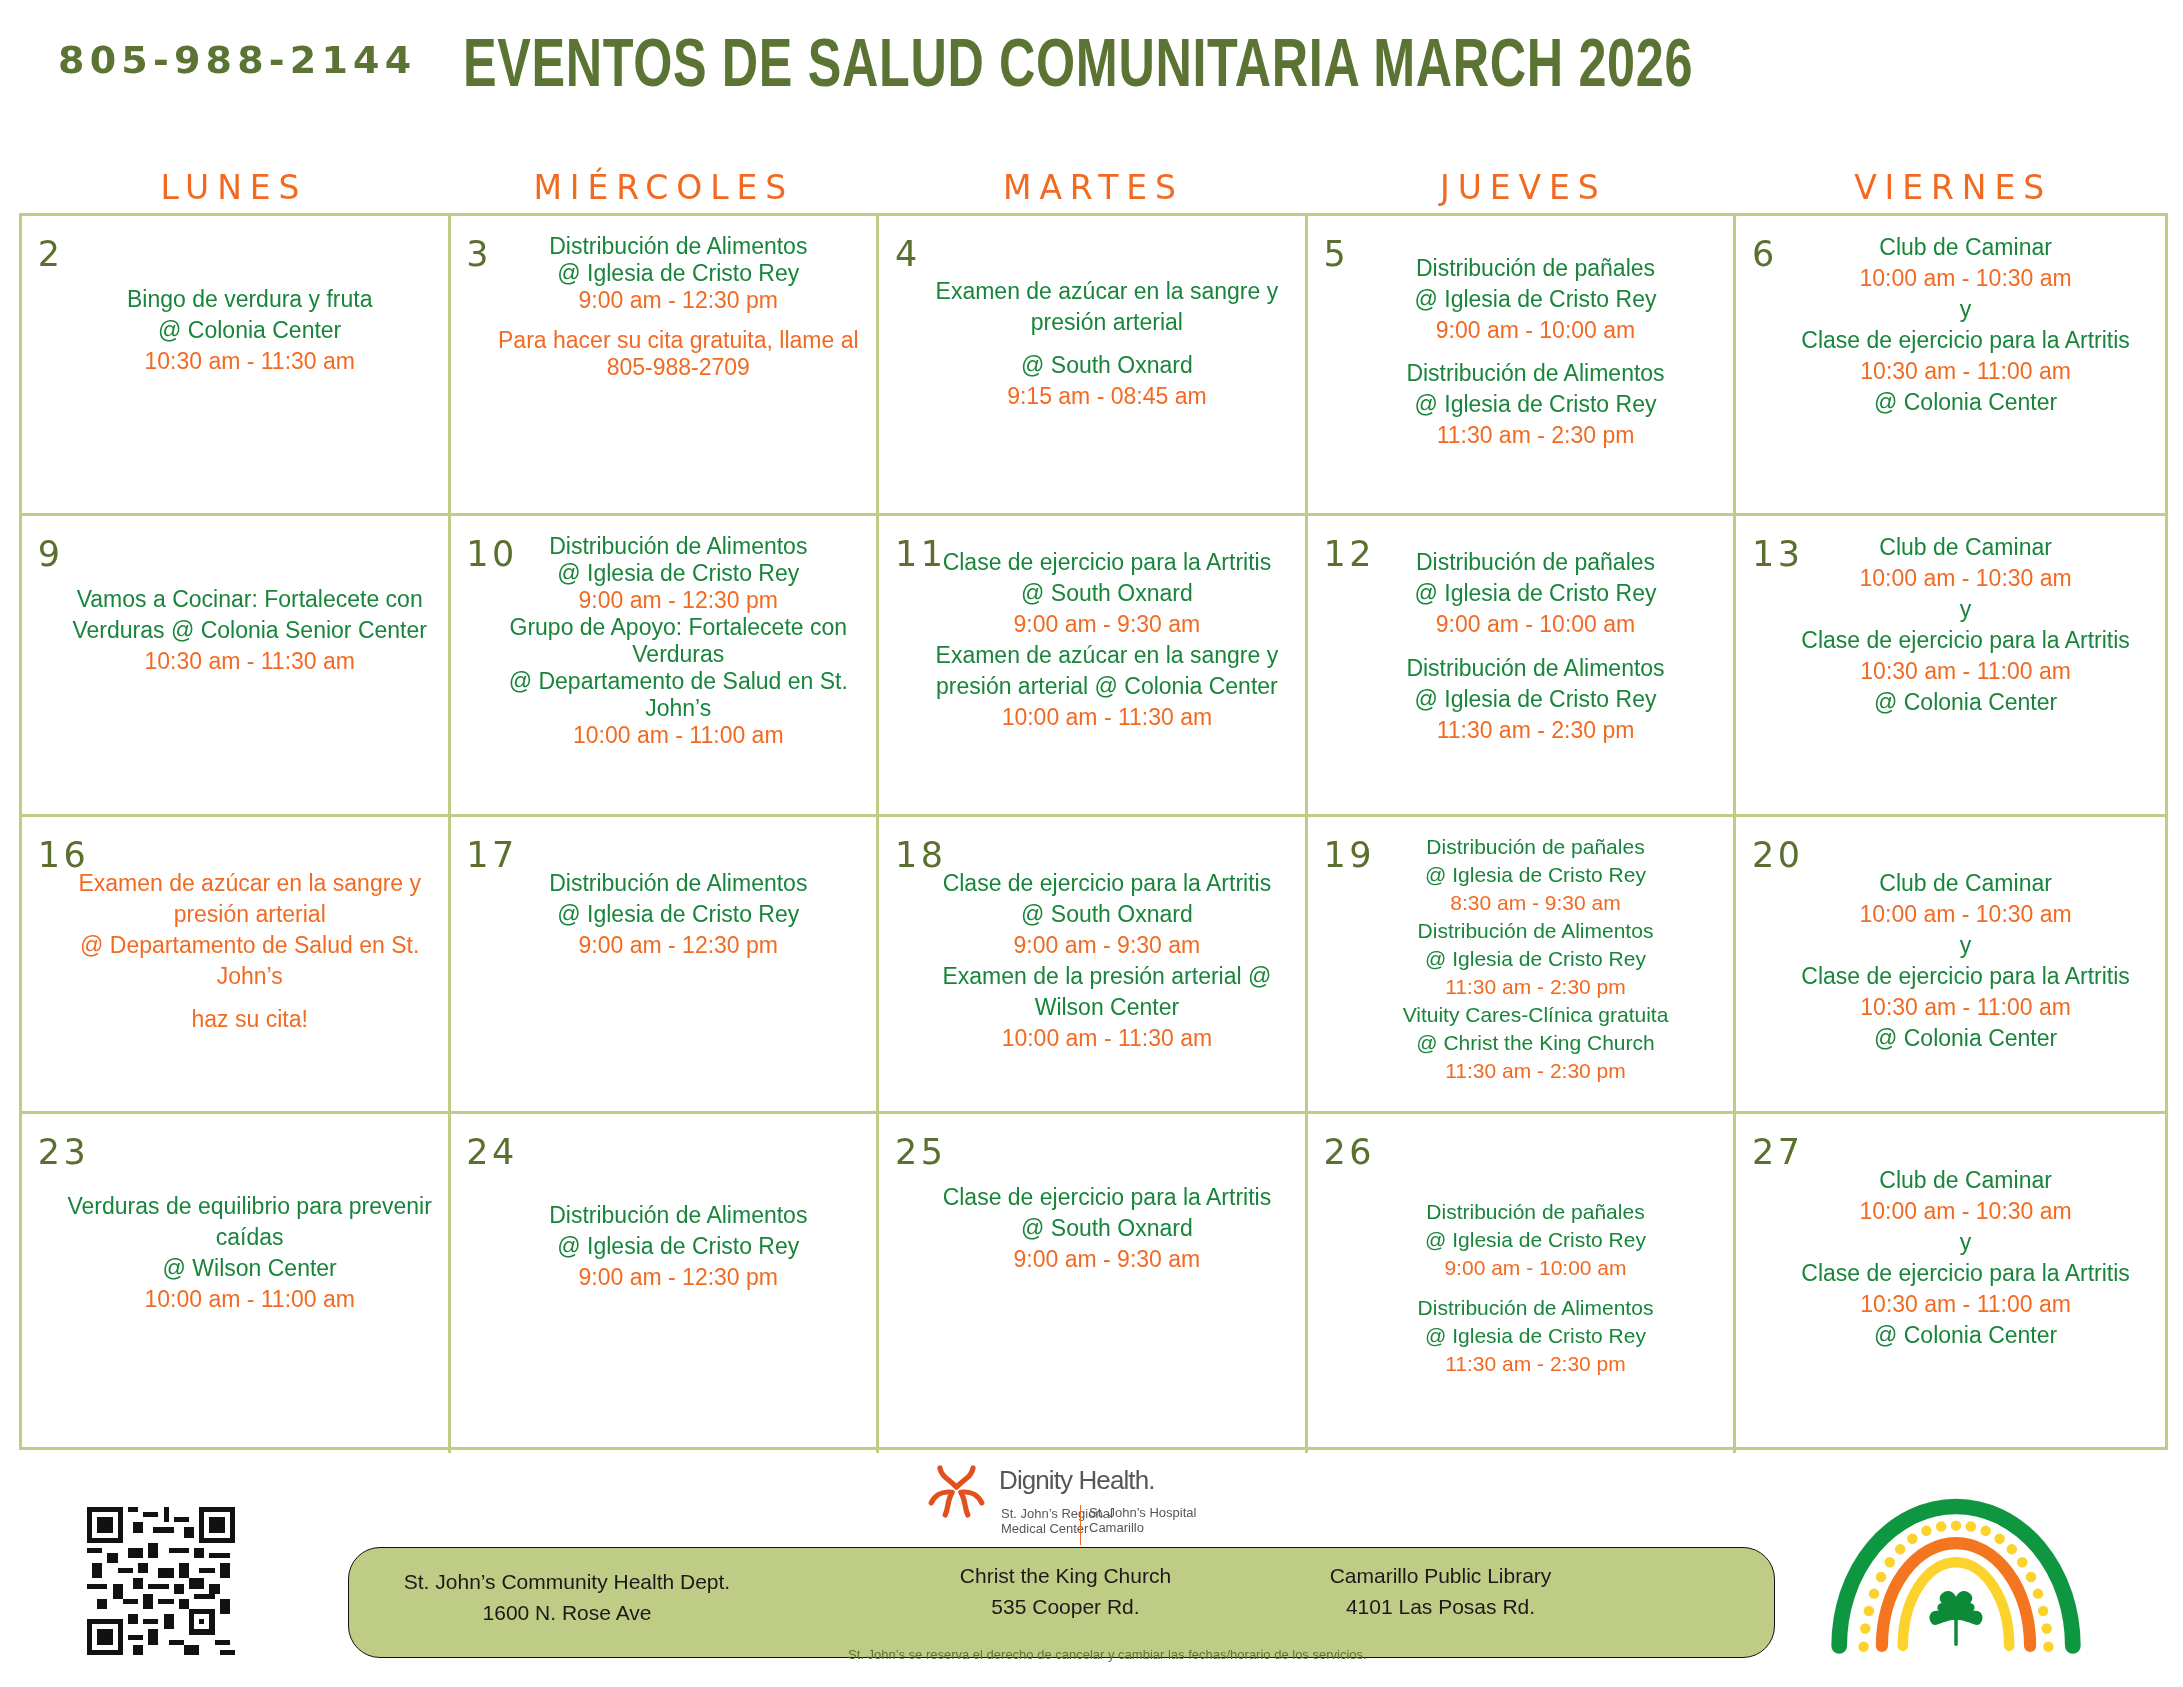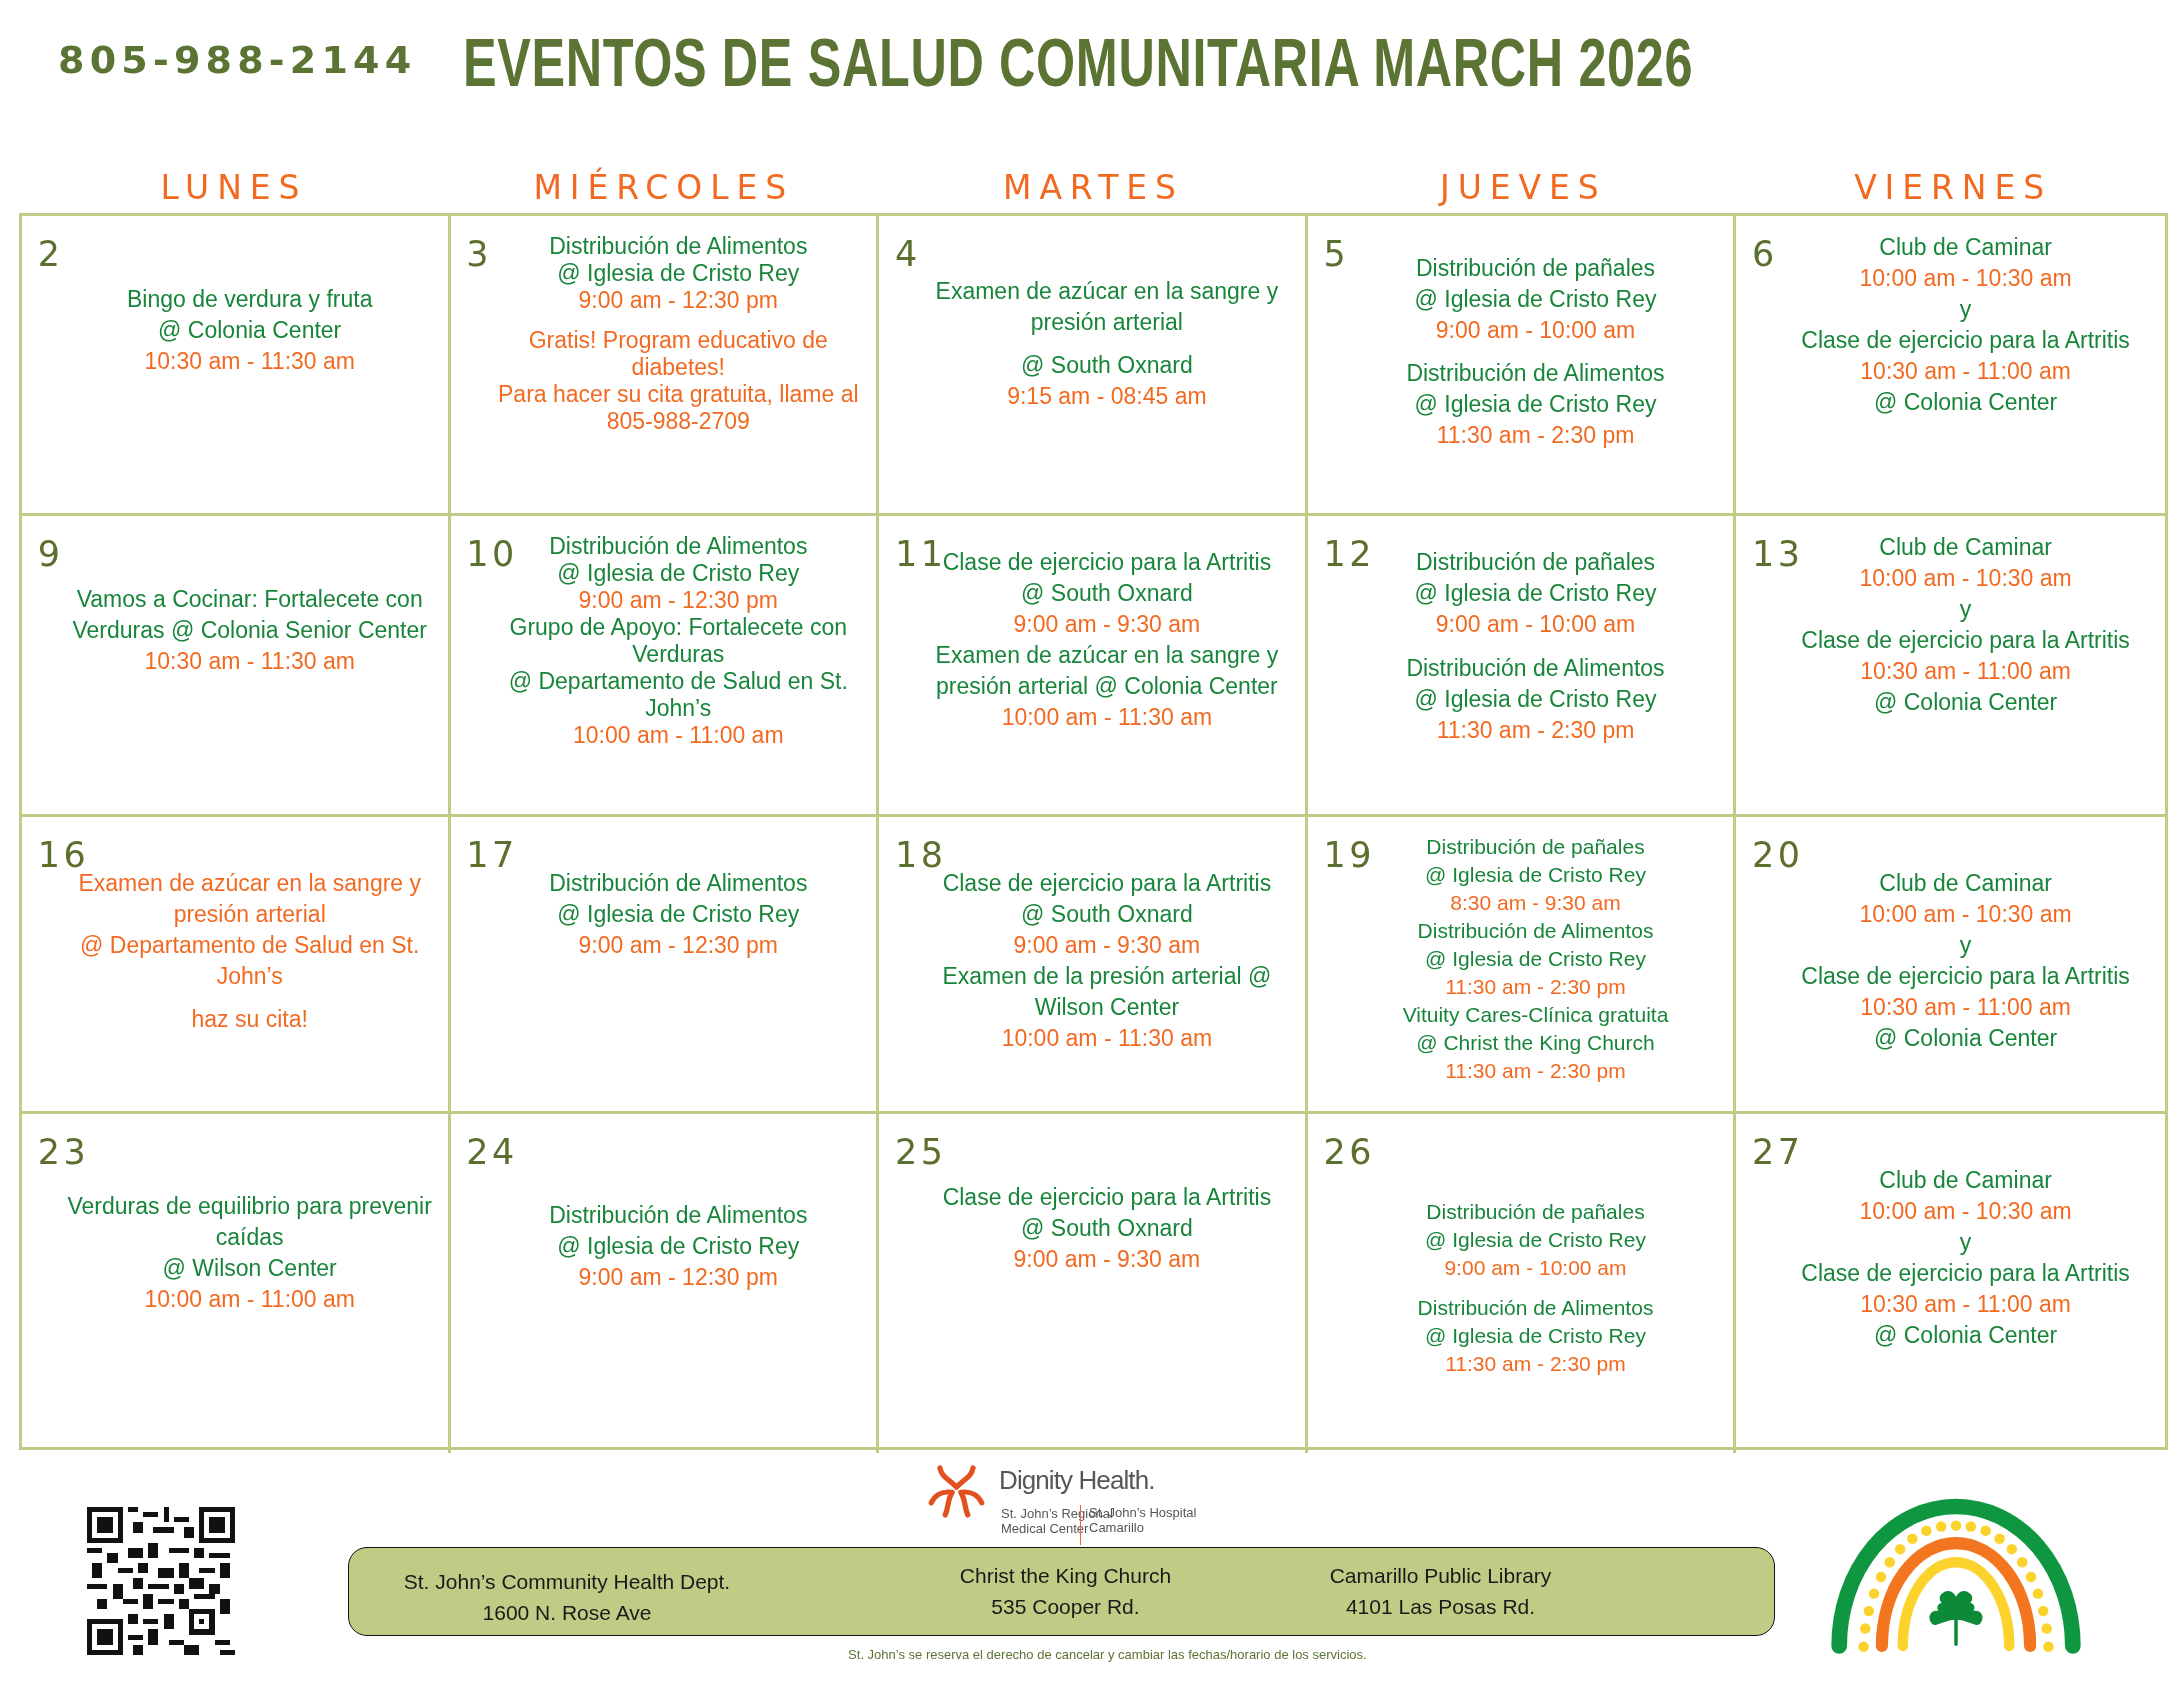--- a/index.html
+++ b/index.html
@@ -62,22 +62,22 @@
   .logo-mark { position: absolute; left: 0; top: 0; width: 61px; height: 61px; }
   .logo-name {
     position: absolute; left: 73px; top: 3.5px; font-family: "Liberation Sans", sans-serif;
     font-size: 26px; color: #55565a; letter-spacing: -0.9px; white-space: nowrap;
   }
   .logo-sub { position: absolute; top: 45px; font-family: "Liberation Sans", sans-serif; font-size: 13px; line-height: 15px; color: #55565a; white-space: nowrap; }
   .logo-sub.a { left: 75px; }
   .logo-sub.b { left: 154px; border-left: 1.7px solid #f26a21; padding-left: 8px; height: 40px; top: 44px; }
 
   .address-box {
-    position: absolute; left: 348px; top: 1547px; width: 1427px; height: 89px;
-    background: #bfcc85; border: 1.7px solid #111; border-radius: 19px;
+    position: absolute; left: 348px; top: 1547px; width: 1427px; height: 111px;
+    background: #bfcc85; border: 1.7px solid #111; border-radius: 32px;
   }
   .addr {
     position: absolute; top: 14px; text-align: center;
     font-family: "Liberation Sans", sans-serif; font-size: 21px; line-height: 31px; color: #1a1a1a;
   }
   .addr.a1 { left: 26px; width: 384px; top: 17.5px; }
   .addr.a2 { left: 533px; width: 367px; top: 12.2px; }
   .addr.a3 { left: 908px; width: 367px; top: 12.2px; }
 
   .disclaimer {
@@ -111,21 +111,20 @@
         <div class="line o">10:30 am - 11:30 am</div>
       </div>
     </div>
     <div class="cell">
       <div class="daynum">3</div>
       <div class="events tight" style="padding-top: 1.7px; padding-left: 35px; padding-right: 5.2px;">
         <div class="line g">Distribución de Alimentos</div>
         <div class="line g">@ Iglesia de Cristo Rey</div>
         <div class="line o">9:00 am - 12:30 pm</div>
         <div class="gap"></div>
-        <div class="line o">Gratis! Program educativo de diabetes!</div>
         <div class="line o">Para hacer su cita gratuita, llame al 805-988-2709</div>
       </div>
     </div>
     <div class="cell">
       <div class="daynum">4</div>
       <div class="events " style="padding-top: 44px; padding-left: 35px; padding-right: 5.2px;">
         <div class="line g">Examen de azúcar en la sangre y presión arterial</div>
         <div class="gap"></div>
         <div class="line g">@ South Oxnard</div>
         <div class="line o">9:15 am - 08:45 am</div>

